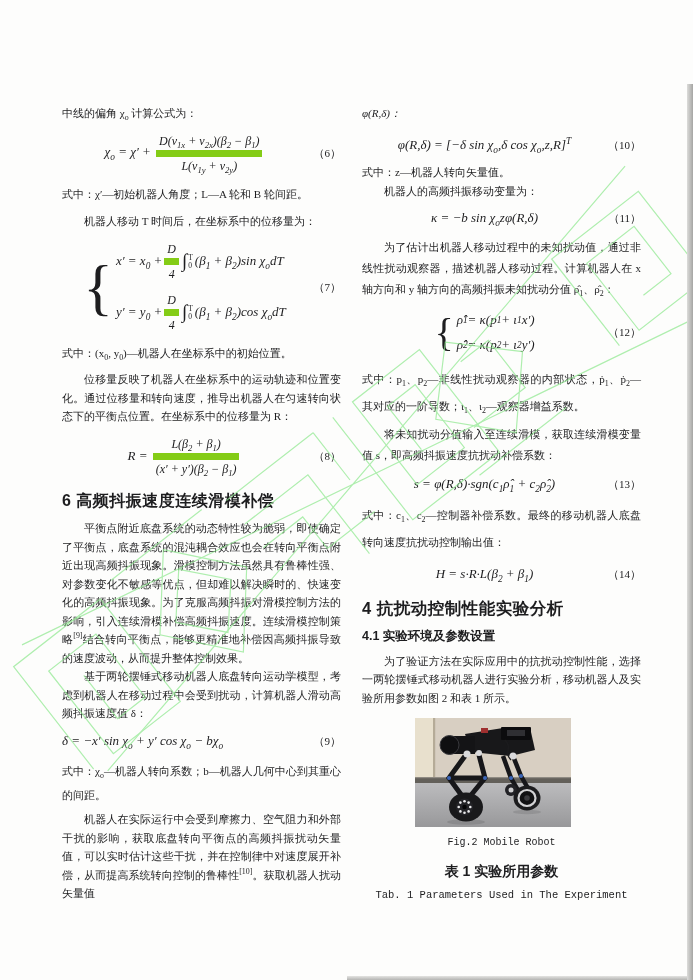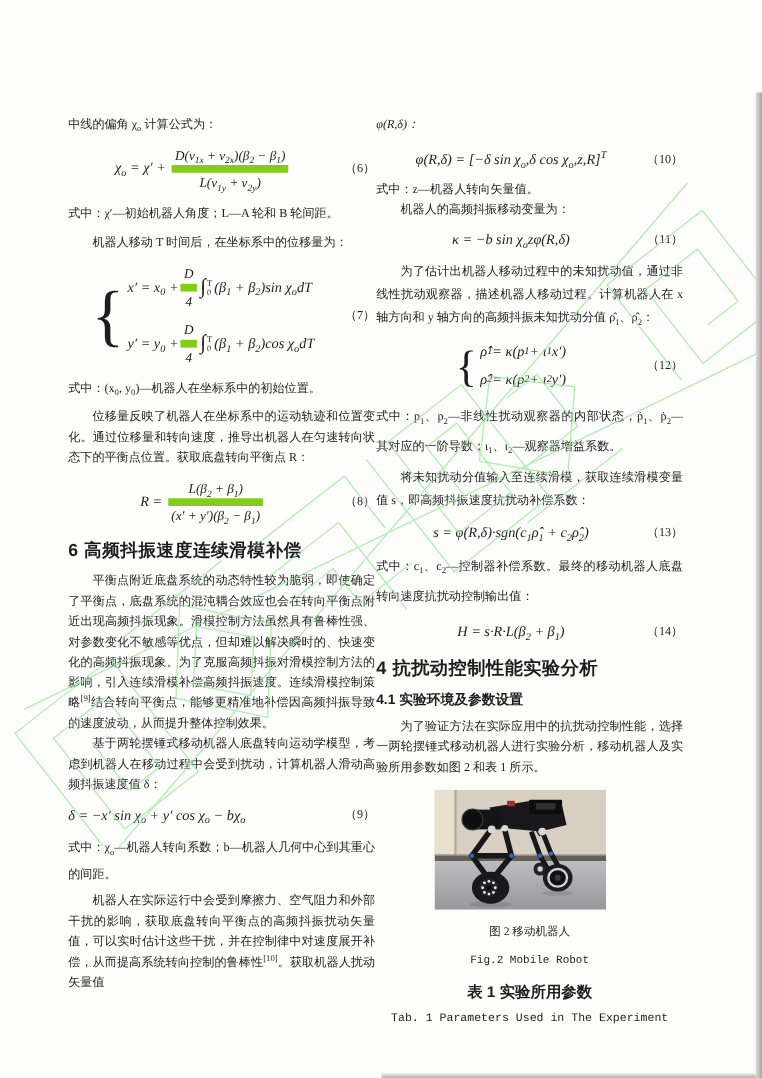--- a/index.html
+++ b/index.html
@@ -1,20 +1,20 @@
 <!DOCTYPE html>
 <html><head>
 <meta charset="utf-8">
 <style>
   html,body{margin:0;padding:0;background:#e9e9e9;}
   .page{position:relative;width:693px;height:980px;background:#fdfdfc;margin:0 auto;overflow:hidden;
         font-family:"Liberation Serif","DejaVu Serif",serif;color:#1d1d1f;}
   .col{position:absolute;top:104px;width:279px;font-size:11px;line-height:18.5px;text-align:justify;z-index:1;}
   #col-left{left:62px;}
-  #col-right{left:342px;}
+  #col-right{left:362px;}
   p{margin:0;text-indent:2em;}
   p.noindent{text-indent:0;}
   .note{text-indent:0;margin-top:4px;}
   .wide{line-height:27px;}
   .math{font-family:"Liberation Serif","DejaVu Serif",serif;font-style:italic;}
   sub,sup{font-size:72%;line-height:0;}
   .equation{display:flex;align-items:center;margin:9px 0;}
   .eq-body{flex:1;text-align:center;font-size:13px;}
   .eq-body.left-eq{text-align:left;}
   .eq-no{width:34px;text-align:right;font-size:11px;font-style:normal;white-space:nowrap;}
@@ -114,21 +114,21 @@
               </span>
             <span>(β<sub>1</sub> + β<sub>2</sub>)cos χ<sub>o</sub>dT</span>
           </span>
         </span>
       </div>
       <div class="eq-no">（7）</div>
     </div>
 
     <p class="note">式中：(x<sub>0</sub>, y<sub>0</sub>)—机器人在坐标系中的初始位置。</p>
 
-    <p style="margin-top:8px;">位移量反映了机器人在坐标系中的运动轨迹和位置变化。通过位移量和转向速度，推导出机器人在匀速转向状态下的平衡点位置。获取底盘转向平衡点 R：</p>
+    <p style="margin-top:8px;">位移量反映了机器人在坐标系中的运动轨迹和位置变化。通过位移量和转向速度，推导出机器人在匀速转向状态下的平衡点位置。在坐标系中的位移量为 R：</p>
 
     <div class="equation">
       <div class="eq-body math">
         <span>R = </span><span class="frac"><span class="fnum">L(β<sub>2</sub> + β<sub>1</sub>)</span><span class="fden">(x′ + y′)(β<sub>2</sub> − β<sub>1</sub>)</span></span>
       </div>
       <div class="eq-no">（8）</div>
     </div>
 
     <p class="h-sec">6 高频抖振速度连续滑模补偿</p>
 
@@ -239,20 +239,19 @@
               <circle cx="45.4" cy="93.4" r="1.3"></circle>
             <circle cx="43.7" cy="89" r="1.3"></circle>
               <circle cx="45.4" cy="84.6" r="1.3"></circle>
           </g>
           <circle cx="49.5" cy="89" r="2.2" fill="#050507"></circle>
           <ellipse cx="112" cy="80" rx="13.5" ry="12.5" fill="#1c1c1e"></ellipse>
           <ellipse cx="112" cy="80" rx="8.5" ry="8" fill="#111113" stroke="#d2d2d4" stroke-width="2.2"></ellipse>
           <circle cx="112" cy="80" r="2.8" fill="#3a3a3e"></circle>
         </g>
       </svg>
-      <p class="cap-zh">图 2 移动机器人</p>
       <p class="cap-en">Fig.2 Mobile Robot</p>
     </div>
 
     <p class="cap-zh-bold">表 1 实验所用参数</p>
     <p class="cap-en-bold">Tab. 1 Parameters Used in The Experiment</p>
   </div>
 </div>
 
 </body></html>

